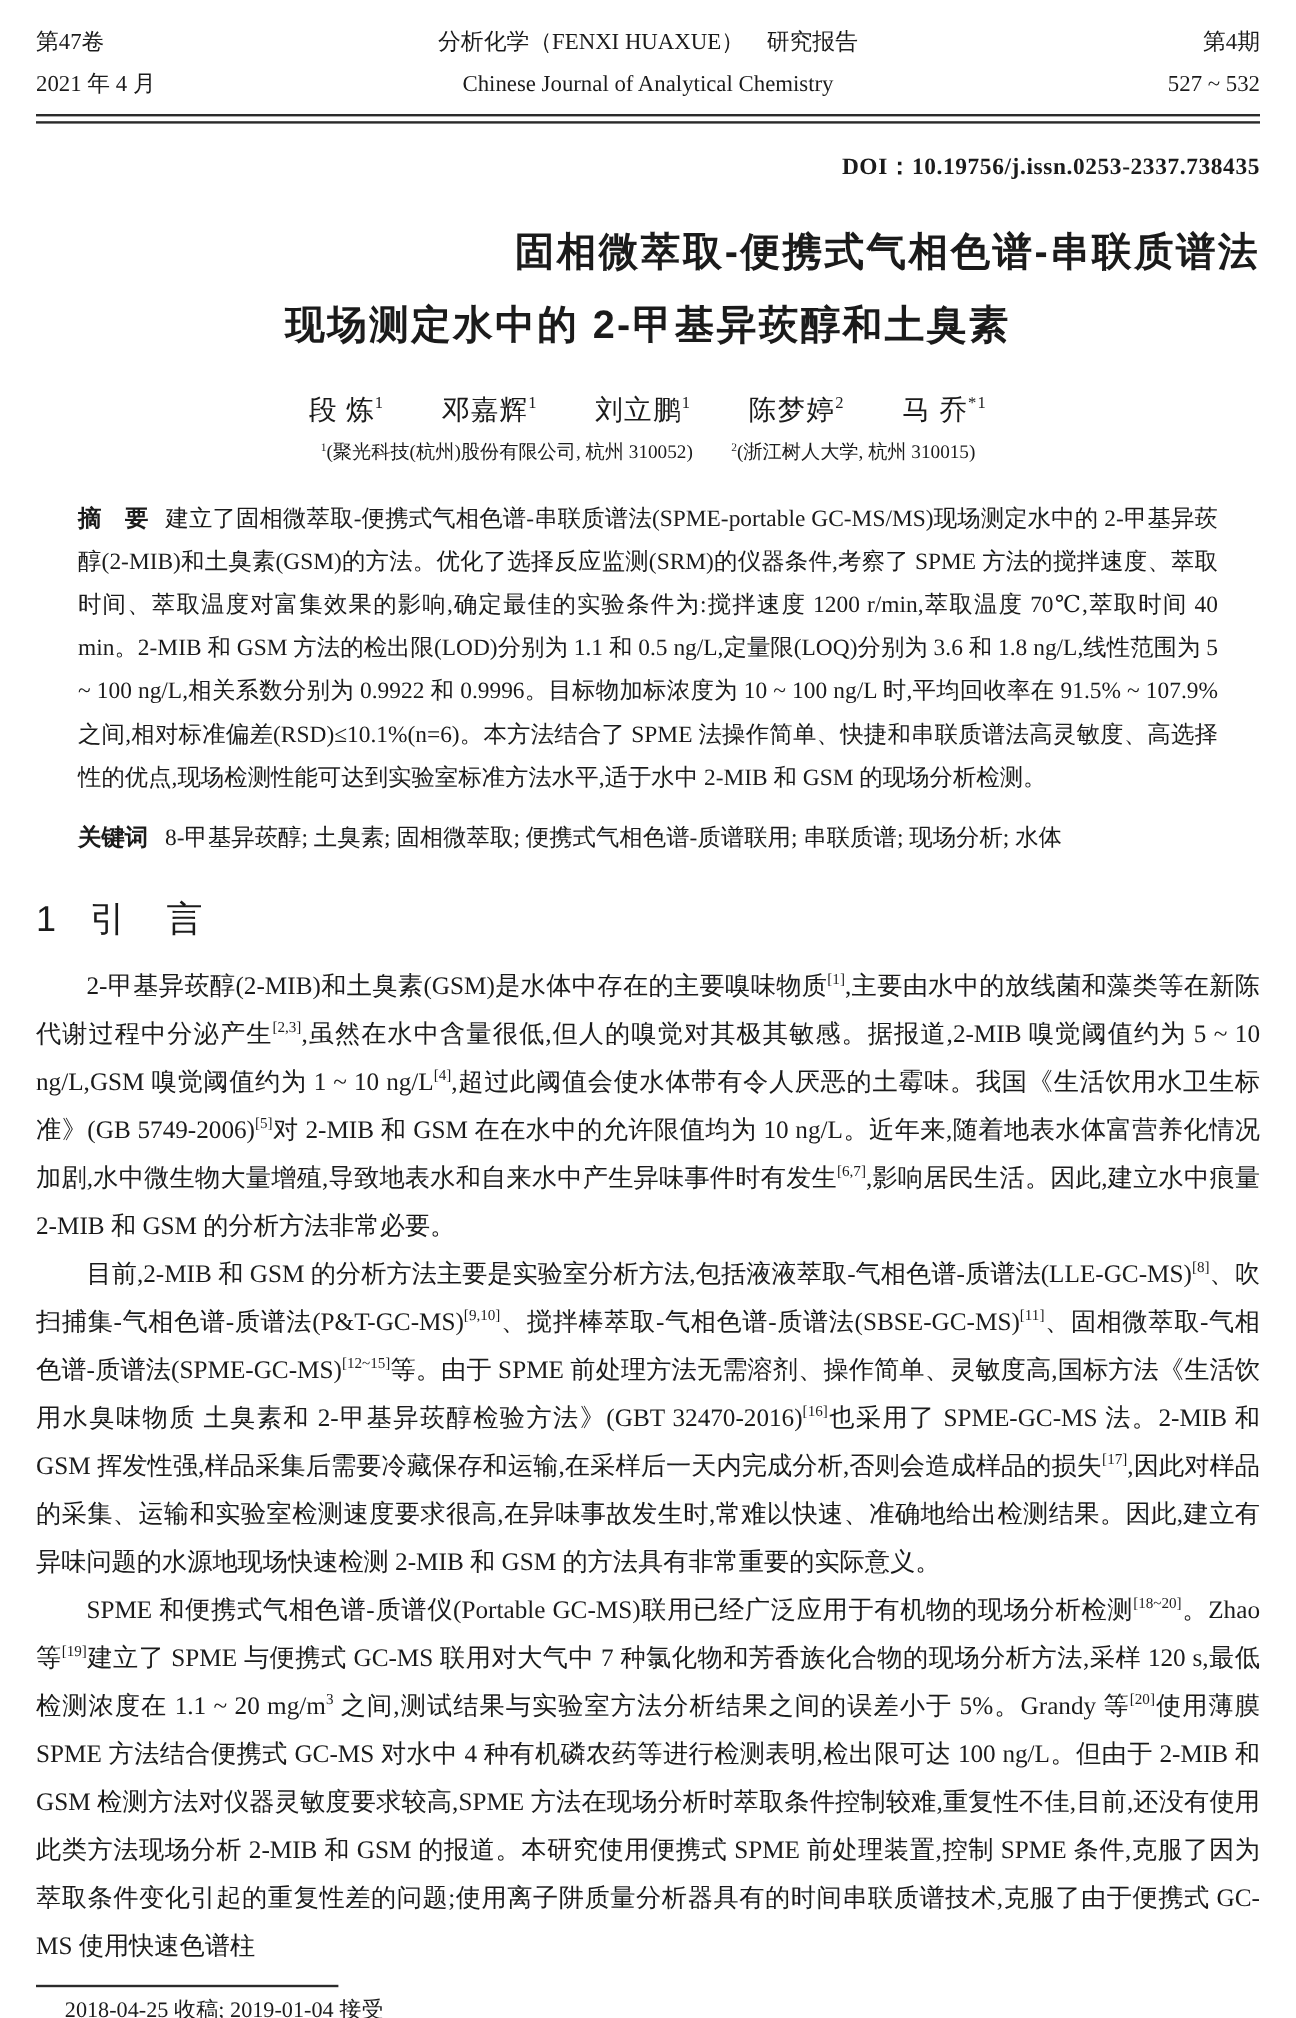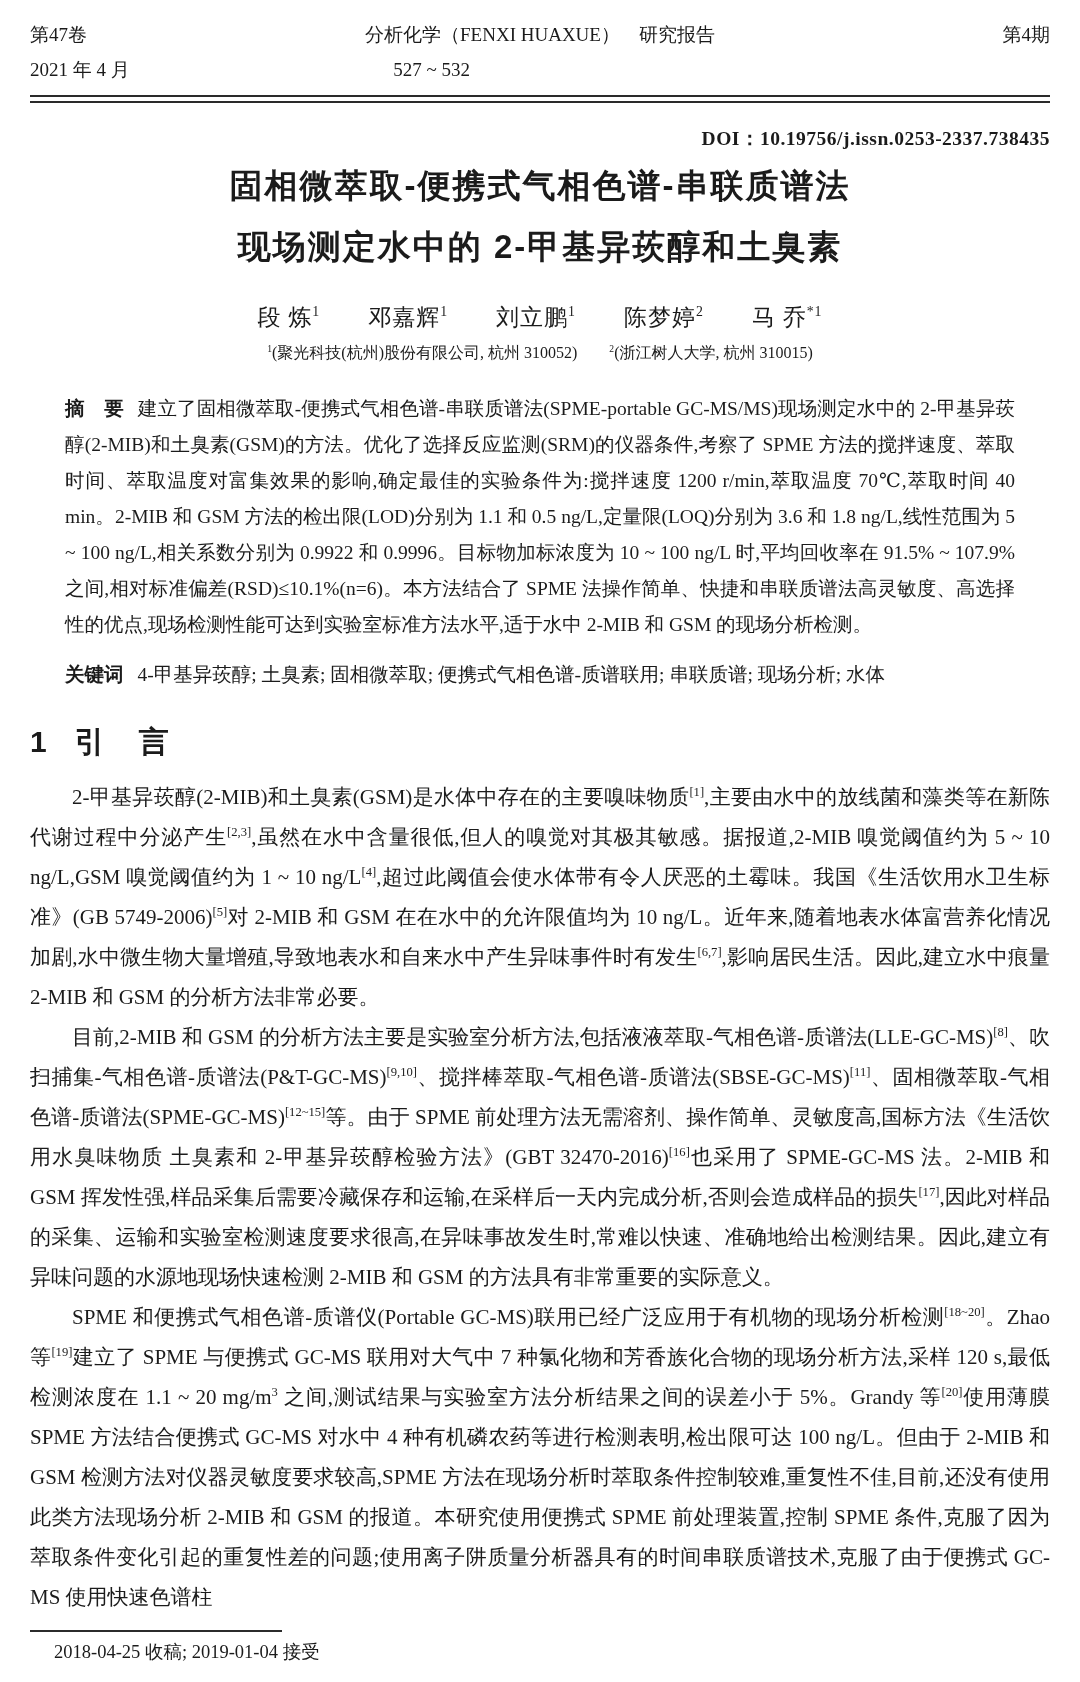--- a/index.html
+++ b/index.html
@@ -32,21 +32,21 @@
     font-size:19.5px;
     letter-spacing:0.5px;
   }
   .paper-title {
     text-align:center;
     font-family:"Liberation Sans","DejaVu Sans",sans-serif;
     font-weight:bold;
     font-size:33px;
     letter-spacing:2px;
   }
-  .title-l1 { margin-top:12px; }
+  .title-l1 { margin-top:36px;text-align:right; }
   .title-l2 { margin-top:16px; }
   .authors { margin-top:32px; text-align:center; font-size:23px; letter-spacing:1px; }
   .affils  { margin-top:10px; text-align:center; font-size:16px; }
   sup { font-size:60%; vertical-align:super; line-height:0; }
   .abstract {
     margin:26px 35px 0 35px;
     font-size:19.5px;
     line-height:36px;
     text-align:justify;
   }
@@ -57,21 +57,21 @@
   }
   .keywords {
     margin:14px 35px 0 35px;
     font-size:19.5px;
     line-height:34px;
     text-align:justify;
   }
   .sec-heading {
     margin-top:30px;
     font-family:"Liberation Sans","DejaVu Sans",sans-serif;
-    font-weight:bold;
+    font-weight:normal;
     font-size:30px;
     letter-spacing:2px;
   }
   .sec-heading .sec-num { margin-right:26px; }
   .body-para {
     margin:0;
     font-size:21px;
     line-height:40px;
     text-align:justify;
     text-indent:2em;
@@ -91,39 +91,40 @@
 <div class="page">
 
   <div class="hdr-row hdr-row1">
     <div class="left">第47卷</div>
     <div class="center">分析化学（FENXI HUAXUE）　研究报告</div>
     <div class="right">第4期</div>
   </div>
 
   <div class="hdr-row hdr-row2">
     <div class="left">2021 年 4 月</div>
+    <div class="center">Chinese Journal of Analytical Chemistry</div>
     <div class="right">527 ~ 532</div>
   </div>
 
   <div class="double-rule"></div>
 
   <div class="doi">DOI：10.19756/j.issn.0253-2337.738435</div>
 
   <div class="paper-title title-l1">固相微萃取-便携式气相色谱-串联质谱法</div>
   <div class="paper-title title-l2">现场测定水中的 2-甲基异莰醇和土臭素</div>
 
   <div class="authors">段 炼<sup>1</sup>　　邓嘉辉<sup>1</sup>　　刘立鹏<sup>1</sup>　　陈梦婷<sup>2</sup>　　马 乔<sup>*1</sup></div>
   <div class="affils"><sup>1</sup>(聚光科技(杭州)股份有限公司, 杭州 310052)　　<sup>2</sup>(浙江树人大学, 杭州 310015)</div>
 
   <div class="abstract">
     <span class="inline-label">摘　要</span><span>建立了固相微萃取-便携式气相色谱-串联质谱法(SPME-portable GC-MS/MS)现场测定水中的 2-甲基异莰醇(2-MIB)和土臭素(GSM)的方法。优化了选择反应监测(SRM)的仪器条件,考察了 SPME 方法的搅拌速度、萃取时间、萃取温度对富集效果的影响,确定最佳的实验条件为:搅拌速度 1200 r/min,萃取温度 70℃,萃取时间 40 min。2-MIB 和 GSM 方法的检出限(LOD)分别为 1.1 和 0.5 ng/L,定量限(LOQ)分别为 3.6 和 1.8 ng/L,线性范围为 5 ~ 100 ng/L,相关系数分别为 0.9922 和 0.9996。目标物加标浓度为 10 ~ 100 ng/L 时,平均回收率在 91.5% ~ 107.9% 之间,相对标准偏差(RSD)≤10.1%(n=6)。本方法结合了 SPME 法操作简单、快捷和串联质谱法高灵敏度、高选择性的优点,现场检测性能可达到实验室标准方法水平,适于水中 2-MIB 和 GSM 的现场分析检测。</span>
   </div>
 
   <div class="keywords">
-    <span class="inline-label">关键词</span><span>4-甲基异莰醇; 土臭素; 固相微萃取; 便携式气相色谱-质谱联用; 串联质谱; 现场分析; 水体</span>
+    <span class="inline-label">关键词</span><span>8-甲基异莰醇; 土臭素; 固相微萃取; 便携式气相色谱-质谱联用; 串联质谱; 现场分析; 水体</span>
   </div>
 
   <div class="sec-heading">
     <span class="sec-num">1</span><span>引　言</span>
   </div>
 
   <p class="body-para first">2-甲基异莰醇(2-MIB)和土臭素(GSM)是水体中存在的主要嗅味物质<sup>[1]</sup>,主要由水中的放线菌和藻类等在新陈代谢过程中分泌产生<sup>[2,3]</sup>,虽然在水中含量很低,但人的嗅觉对其极其敏感。据报道,2-MIB 嗅觉阈值约为 5 ~ 10 ng/L,GSM 嗅觉阈值约为 1 ~ 10 ng/L<sup>[4]</sup>,超过此阈值会使水体带有令人厌恶的土霉味。我国《生活饮用水卫生标准》(GB 5749-2006)<sup>[5]</sup>对 2-MIB 和 GSM 在在水中的允许限值均为 10 ng/L。近年来,随着地表水体富营养化情况加剧,水中微生物大量增殖,导致地表水和自来水中产生异味事件时有发生<sup>[6,7]</sup>,影响居民生活。因此,建立水中痕量 2-MIB 和 GSM 的分析方法非常必要。</p>
   <p class="body-para">目前,2-MIB 和 GSM 的分析方法主要是实验室分析方法,包括液液萃取-气相色谱-质谱法(LLE-GC-MS)<sup>[8]</sup>、吹扫捕集-气相色谱-质谱法(P&amp;T-GC-MS)<sup>[9,10]</sup>、搅拌棒萃取-气相色谱-质谱法(SBSE-GC-MS)<sup>[11]</sup>、固相微萃取-气相色谱-质谱法(SPME-GC-MS)<sup>[12~15]</sup>等。由于 SPME 前处理方法无需溶剂、操作简单、灵敏度高,国标方法《生活饮用水臭味物质 土臭素和 2-甲基异莰醇检验方法》(GBT 32470-2016)<sup>[16]</sup>也采用了 SPME-GC-MS 法。2-MIB 和 GSM 挥发性强,样品采集后需要冷藏保存和运输,在采样后一天内完成分析,否则会造成样品的损失<sup>[17]</sup>,因此对样品的采集、运输和实验室检测速度要求很高,在异味事故发生时,常难以快速、准确地给出检测结果。因此,建立有异味问题的水源地现场快速检测 2-MIB 和 GSM 的方法具有非常重要的实际意义。</p>
   <p class="body-para">SPME 和便携式气相色谱-质谱仪(Portable GC-MS)联用已经广泛应用于有机物的现场分析检测<sup>[18~20]</sup>。Zhao 等<sup>[19]</sup>建立了 SPME 与便携式 GC-MS 联用对大气中 7 种氯化物和芳香族化合物的现场分析方法,采样 120 s,最低检测浓度在 1.1 ~ 20 mg/m<sup>3</sup> 之间,测试结果与实验室方法分析结果之间的误差小于 5%。Grandy 等<sup>[20]</sup>使用薄膜 SPME 方法结合便携式 GC-MS 对水中 4 种有机磷农药等进行检测表明,检出限可达 100 ng/L。但由于 2-MIB 和 GSM 检测方法对仪器灵敏度要求较高,SPME 方法在现场分析时萃取条件控制较难,重复性不佳,目前,还没有使用此类方法现场分析 2-MIB 和 GSM 的报道。本研究使用便携式 SPME 前处理装置,控制 SPME 条件,克服了因为萃取条件变化引起的重复性差的问题;使用离子阱质量分析器具有的时间串联质谱技术,克服了由于便携式 GC-MS 使用快速色谱柱</p>
 

